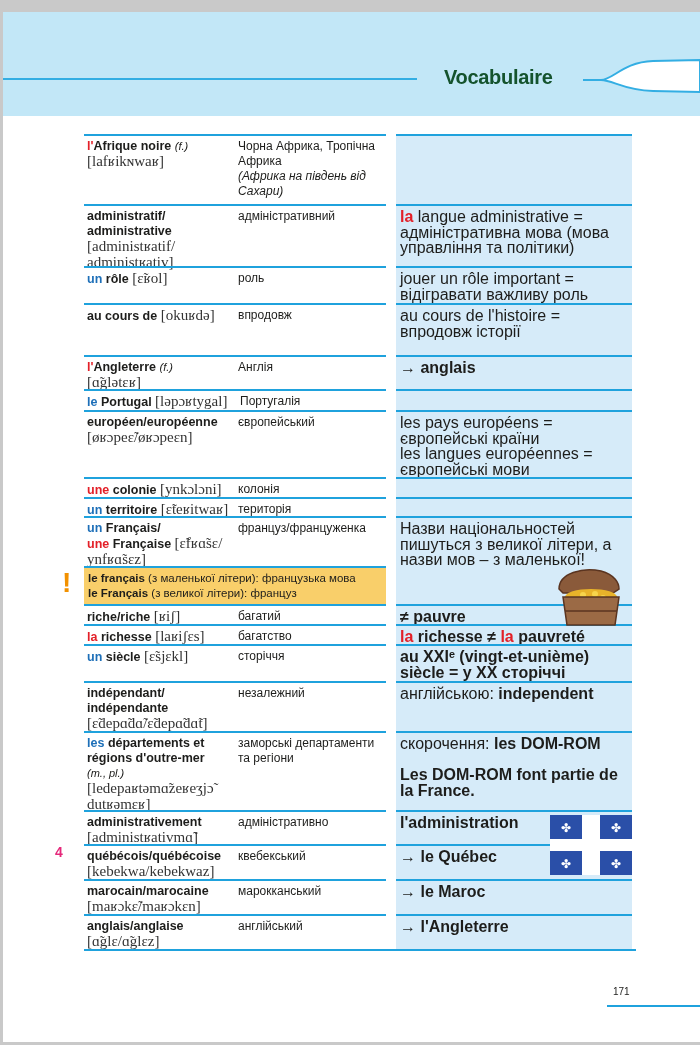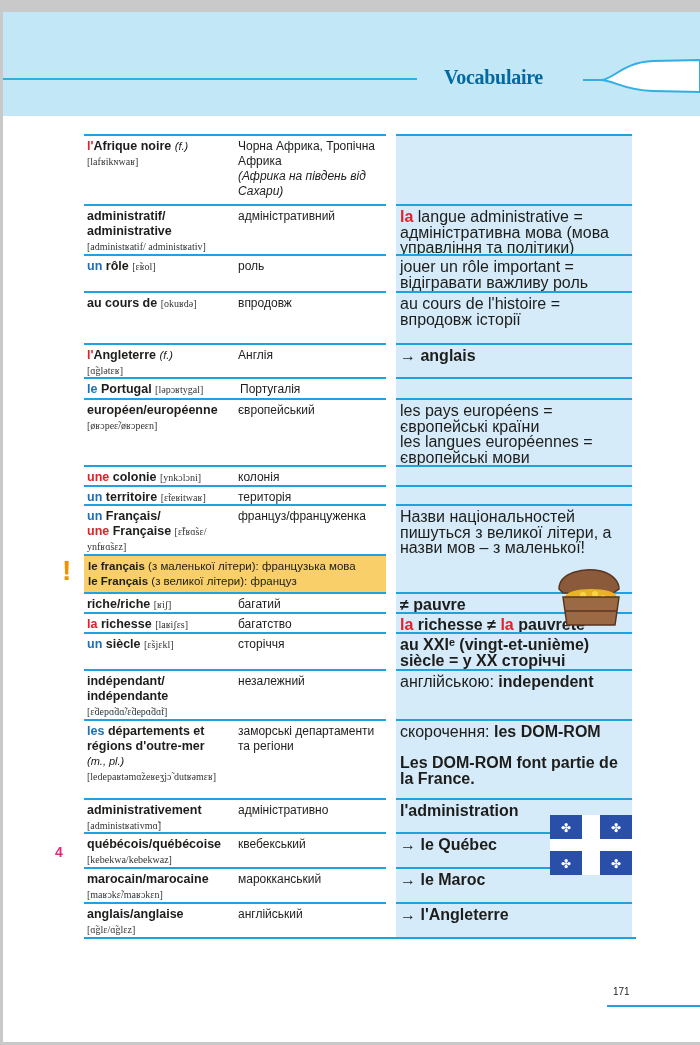--- a/index.html
+++ b/index.html
@@ -16,36 +16,36 @@
   .header-band {
     position:absolute; left:0; top:0; width:697px; height:104px;
     background:#c2e7f7;
   }
   .header-line {
     position:absolute; left:0; top:66px; width:414px; height:2px;
     background:#33aee3;
   }
   .header-title {
     position:absolute; left:441px; top:54px;
-    font-size:20px; font-weight:bold; color:#0369a1; letter-spacing:-0.3px;font-family:Liberation Serif, serif;
+    font-size:20px; font-weight:bold; color:#14532d; letter-spacing:-0.3px;
   }
   .header-swoosh { position:absolute; left:580px; top:42px; }
 
   .table {
     position:absolute; left:81px; top:122px; width:552px;
   }
   .row { position:relative; display:flex; }
   .c1 { width:150px; padding:3px 2px 16px 3px; box-sizing:border-box; font-size:12.5px; line-height:15px; border-top:2px solid #1fa2dd; }
   .c2 { width:152px; padding:3px 2px 2px 4px; box-sizing:border-box; font-size:12px; line-height:15px; border-top:2px solid #1fa2dd; }
   .gap { width:10px; }
   .c3 { width:236px; padding:3px 4px 2px 4px; box-sizing:border-box; font-size:16px; line-height:15.5px; background:#d6ebf9; border-top:2px solid #1fa2dd; }
   .c3 b, .c1 b { font-weight:bold; }
   .art-red { color:#e32028; font-weight:bold; }
   .art-blue { color:#1d6fb8; font-weight:bold; }
-  .ipa { font-family:"Liberation Serif", "DejaVu Serif", serif; font-size:10px; color:#333; }
+  .ipa { font-family:"Liberation Serif", "DejaVu Serif", serif; font-size:15px; color:#333; }
   .gram { font-style:italic; font-size:11px; }
   .it { font-style:italic; }
 
   .note-row { display:flex; }
   .note-box {
     width:302px; box-sizing:border-box; background:#f9cf6a;
     padding:3px 4px; font-size:11.5px; line-height:15px; border-top:2px solid #1fa2dd;
   }
   .exclaim {
     position:absolute; left:-22px; top:2px; color:#f29100;
@@ -89,21 +89,21 @@
         <span class="ipa">[lafʁikɴwaʁ]</span>
       </div>
       <div class="c2">
         <span>Чорна Африка, Тропічна Африка</span><br>
         <span class="it">(Африка на південь від Сахари)</span>
       </div>
       <div class="gap"></div>
       <div class="c3"></div>
     </div>
 
-    <div class="row" style="height:50px">
+    <div class="row" style="height:62px">
       <div class="c1">
         <b>administratif/ administrative</b><br>
         <span class="ipa">[administʁatif/ administʁativ]</span>
       </div>
       <div class="c2"><span>адміністративний</span></div>
       <div class="gap"></div>
       <div class="c3">
         <span class="art-red">la</span> <span>langue administrative = адміністративна мова (мова управління та політики)</span>
       </div>
     </div>

